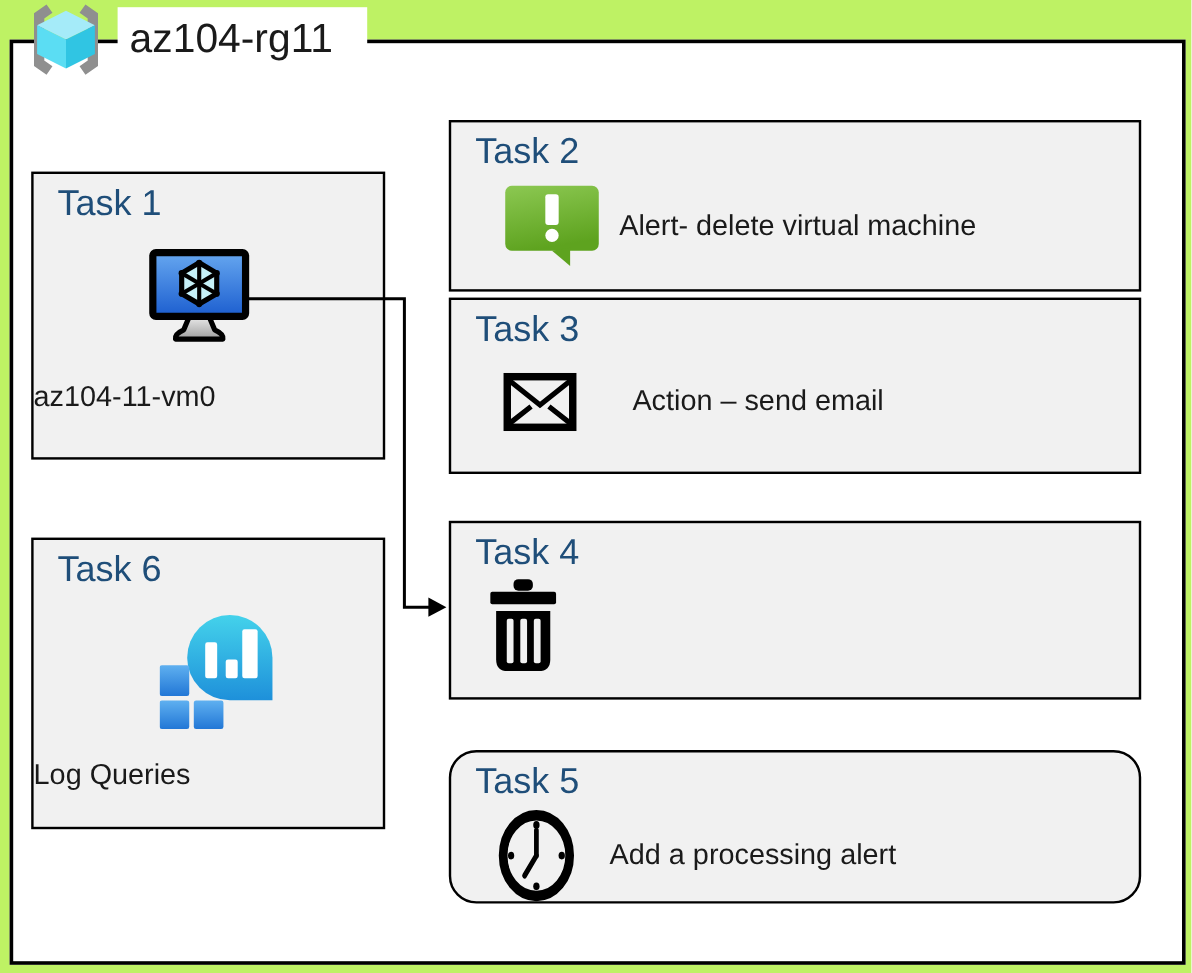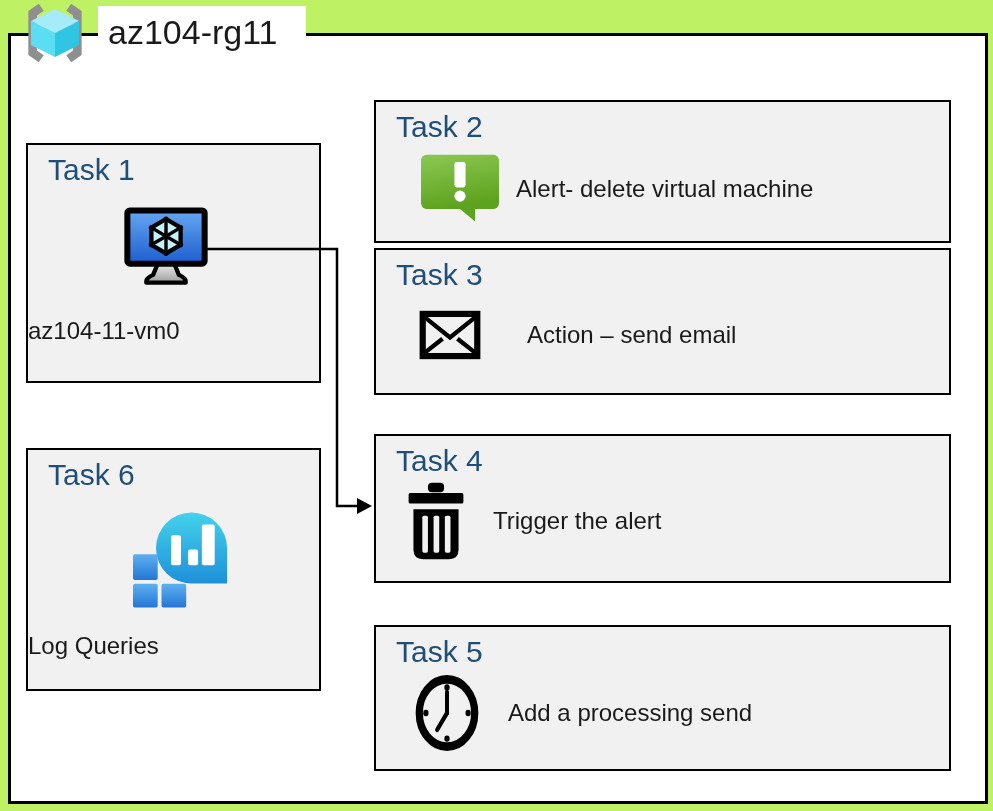--- a/index.html
+++ b/index.html
@@ -34,21 +34,21 @@
   #task1 .task-icon { position:absolute; left:95px; top:62px; }
   #task1 .center-label { position:absolute; left:0; top:172px; width:100%; text-align:left; }
   #task6 { left:26px; top:448px; width:295px; height:243px; }
   #task6 .task-icon { position:absolute; left:105px; top:62px; }
   #task6 .center-label { position:absolute; left:0; top:182px; width:100%; }
   
   .task-right { left:374px; width:577px; }
   #task2 { top:64px;  height:143px;margin-top:36px; }
   #task3 { top:248px; height:147px; }
   #task4 { top:434px; height:149px; }
-  #task5 { top:625px; height:146px; }
+  #task5 { top:625px; height:128px;border-radius:23px; }
   .row { position:absolute; display:flex; align-items:center; }
   #task2 .row { left:44px; top:52px; }
   #task2 .task-label { margin-left:16px; }
   #task3 .row { left:43px; top:60px;align-items:center; }
   #task3 .task-label { margin-left:46px; }
   #task4 .row { left:31px; top:44px; }
   #task4 .task-label { margin-left:28px; }
   #task5 .row { left:38px; top:46px; }
   #task5 .task-label { margin-left:28px; }
   .connector-svg {
@@ -156,39 +156,38 @@
       <span>
         <svg width="58" height="81" viewBox="0 0 72 100">
           <rect x="26" y="3" width="20" height="12" rx="5" fill="#000"></rect>
           <rect x="2" y="16" width="68" height="13" rx="2" fill="#000"></rect>
           <path d="M8 36 L64 36 L64 86 Q64 98 52 98 L20 98 Q8 98 8 86 Z" fill="#000"></path>
           <rect x="19" y="44" width="7" height="46" rx="2" fill="#F1F1F1"></rect>
           <rect x="33" y="44" width="7" height="46" rx="2" fill="#F1F1F1"></rect>
           <rect x="47" y="44" width="7" height="46" rx="2" fill="#F1F1F1"></rect>
         </svg>
       </span>
-      <span class="task-label">Trigger the alert</span>
     </div>
   </div>
 
   <div class="task task-right" id="task5">
     <div class="task-title">Task 5</div>
     <div class="row">
       <span>
         <svg width="66" height="80" viewBox="0 0 100 100" preserveAspectRatio="none">
           <circle cx="50" cy="50" r="42" fill="none" stroke="#000" stroke-width="11"></circle>
           <circle cx="50" cy="18" r="4" fill="#000"></circle>
           <circle cx="82" cy="50" r="4" fill="#000"></circle>
           <circle cx="50" cy="82" r="4" fill="#000"></circle>
           <circle cx="18" cy="50" r="4" fill="#000"></circle>
           <path d="M50 50 L50 24" stroke="#000" stroke-width="6" stroke-linecap="round"></path>
           <path d="M50 50 L35 71" stroke="#000" stroke-width="6" stroke-linecap="round"></path>
         </svg>
       </span>
-      <span class="task-label">Add a processing send</span>
+      <span class="task-label">Add a processing alert</span>
     </div>
   </div>
 
   <div class="task" id="task6">
     <div class="task-title">Task 6</div>
     <span class="task-icon">
       <svg width="95" height="96" viewBox="0 0 100 100">
         <defs>
           <linearGradient id="g-balloon" x1="0" y1="0" x2="0" y2="1">
             <stop offset="0" stop-color="#44D2EB"></stop>

